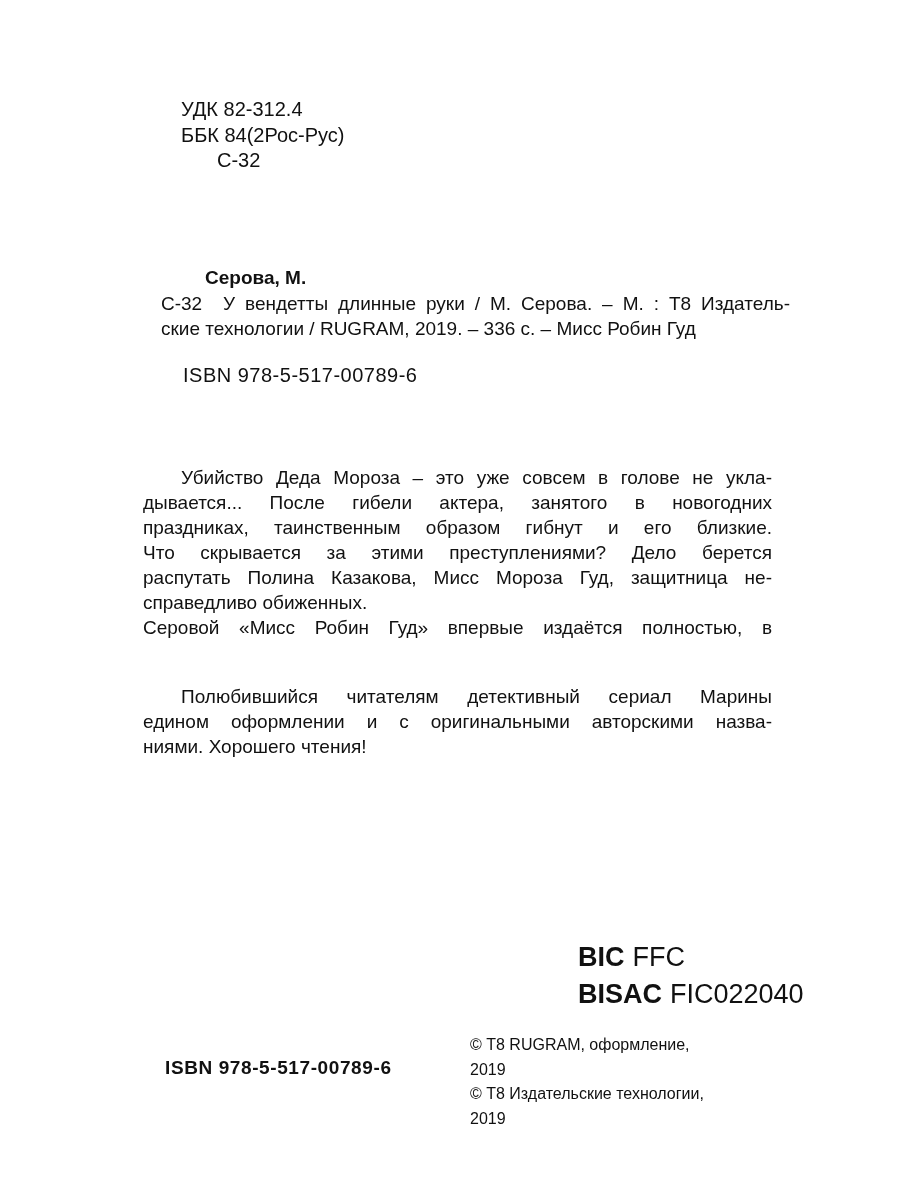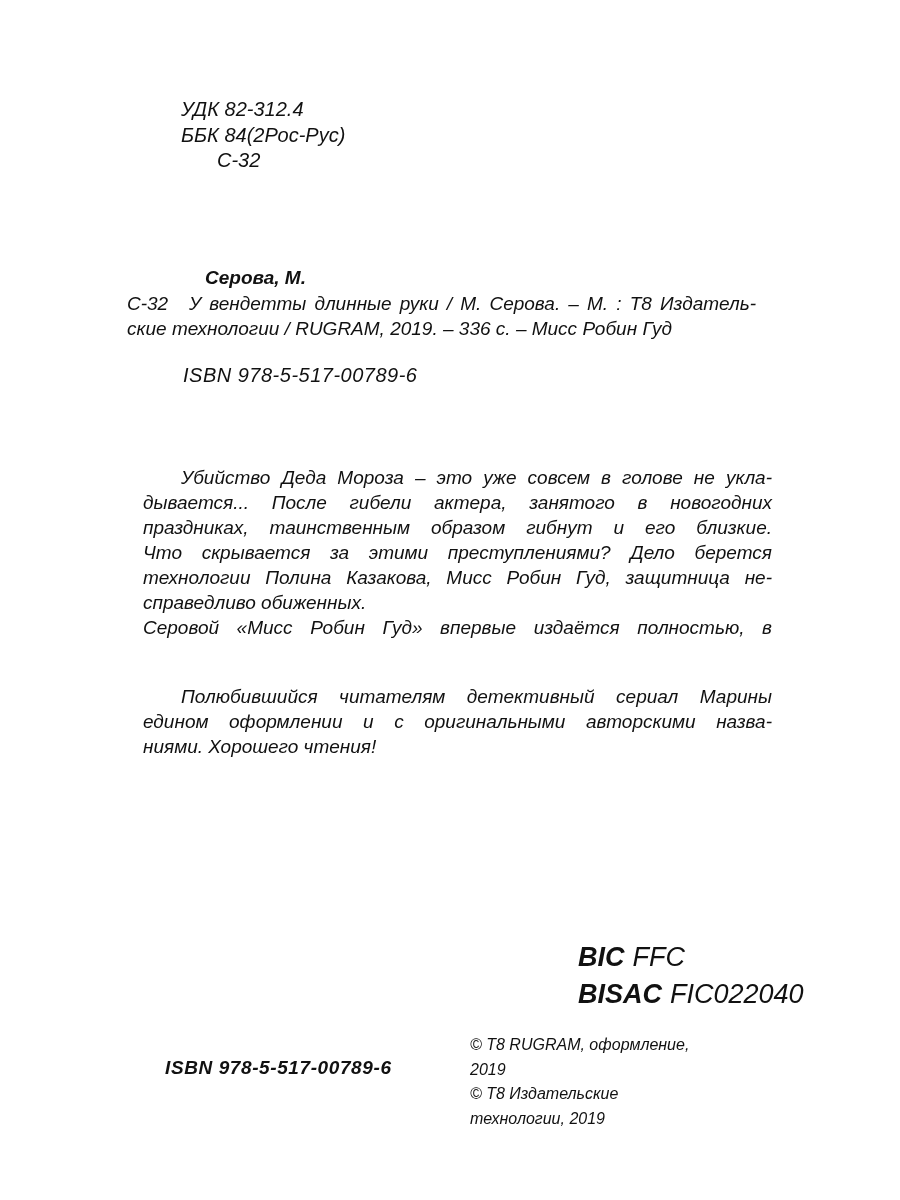--- a/index.html
+++ b/index.html
@@ -8,35 +8,34 @@
     width: 900px; height: 1200px;
     font-family: "Liberation Sans", sans-serif;
     color: #111111;
     position: relative;
     overflow: hidden;
   }
   .page {
     position: absolute; left: 0; top: 0;
     width: 712px; height: 1200px;
     background: #ffffff;
-    font-style: italic;
   }
 
   
   .codes-block { position: absolute; left: 181px; top: 97px; }
   .codes-block .code-line { font-size: 20px; line-height: 25.5px; }
   .codes-block .code-indent { padding-left: 36px; }
 
   
   .author-line {
     position: absolute; left: 143px; top: 265px; width: 627px;
     font-size: 19px; line-height: 25px; font-weight: bold;
     padding-left: 62px;
   }
-  .catalog-entry { position: absolute; left: 127px; top: 291px; width: 629px; }
+  .catalog-entry { position: absolute; left: 161px; top: 291px; width: 629px; }
   .catalog-entry .cat-line1 {
     font-size: 19px; line-height: 25px;
     text-align: justify; text-align-last: justify;
     white-space: normal;
   }
   .catalog-entry .cat-label { display: inline-block; width: 62px; font-weight: normal; }
   .catalog-entry .cat-line2 { font-size: 19px; line-height: 25px; }
 
   .isbn-top {
     position: absolute; left: 183px; top: 364px;
@@ -88,21 +87,21 @@
   </div>
 
   <div class="isbn-top">ISBN 978-5-517-00789-6</div>
 
   <div class="annotation">
     <div class="para">
         <div class="jline first">Убийство Деда Мороза – это уже совсем в голове не укла-</div>
         <div class="jline">дывается... После гибели актера, занятого в новогодних</div>
         <div class="jline">праздниках, таинственным образом гибнут и его близкие.</div>
         <div class="jline">Что скрывается за этими преступлениями? Дело берется</div>
-        <div class="jline">технологии Полина Казакова, Мисс Робин Гуд, защитница не-</div>
+        <div class="jline">распутать Полина Казакова, Мисс Мороза Гуд, защитница не-</div>
         <div class="jline last">справедливо обиженных.</div>
       </div>
     <div class="para">
         <div class="jline">Серовой «Мисс Робин Гуд» впервые издаётся полностью, в</div>
         <div class="jline first">Полюбившийся читателям детективный сериал Марины</div>
         <div class="jline">едином оформлении и с оригинальными авторскими назва-</div>
         <div class="jline last">ниями. Хорошего чтения!</div>
       </div>
   </div>
 

